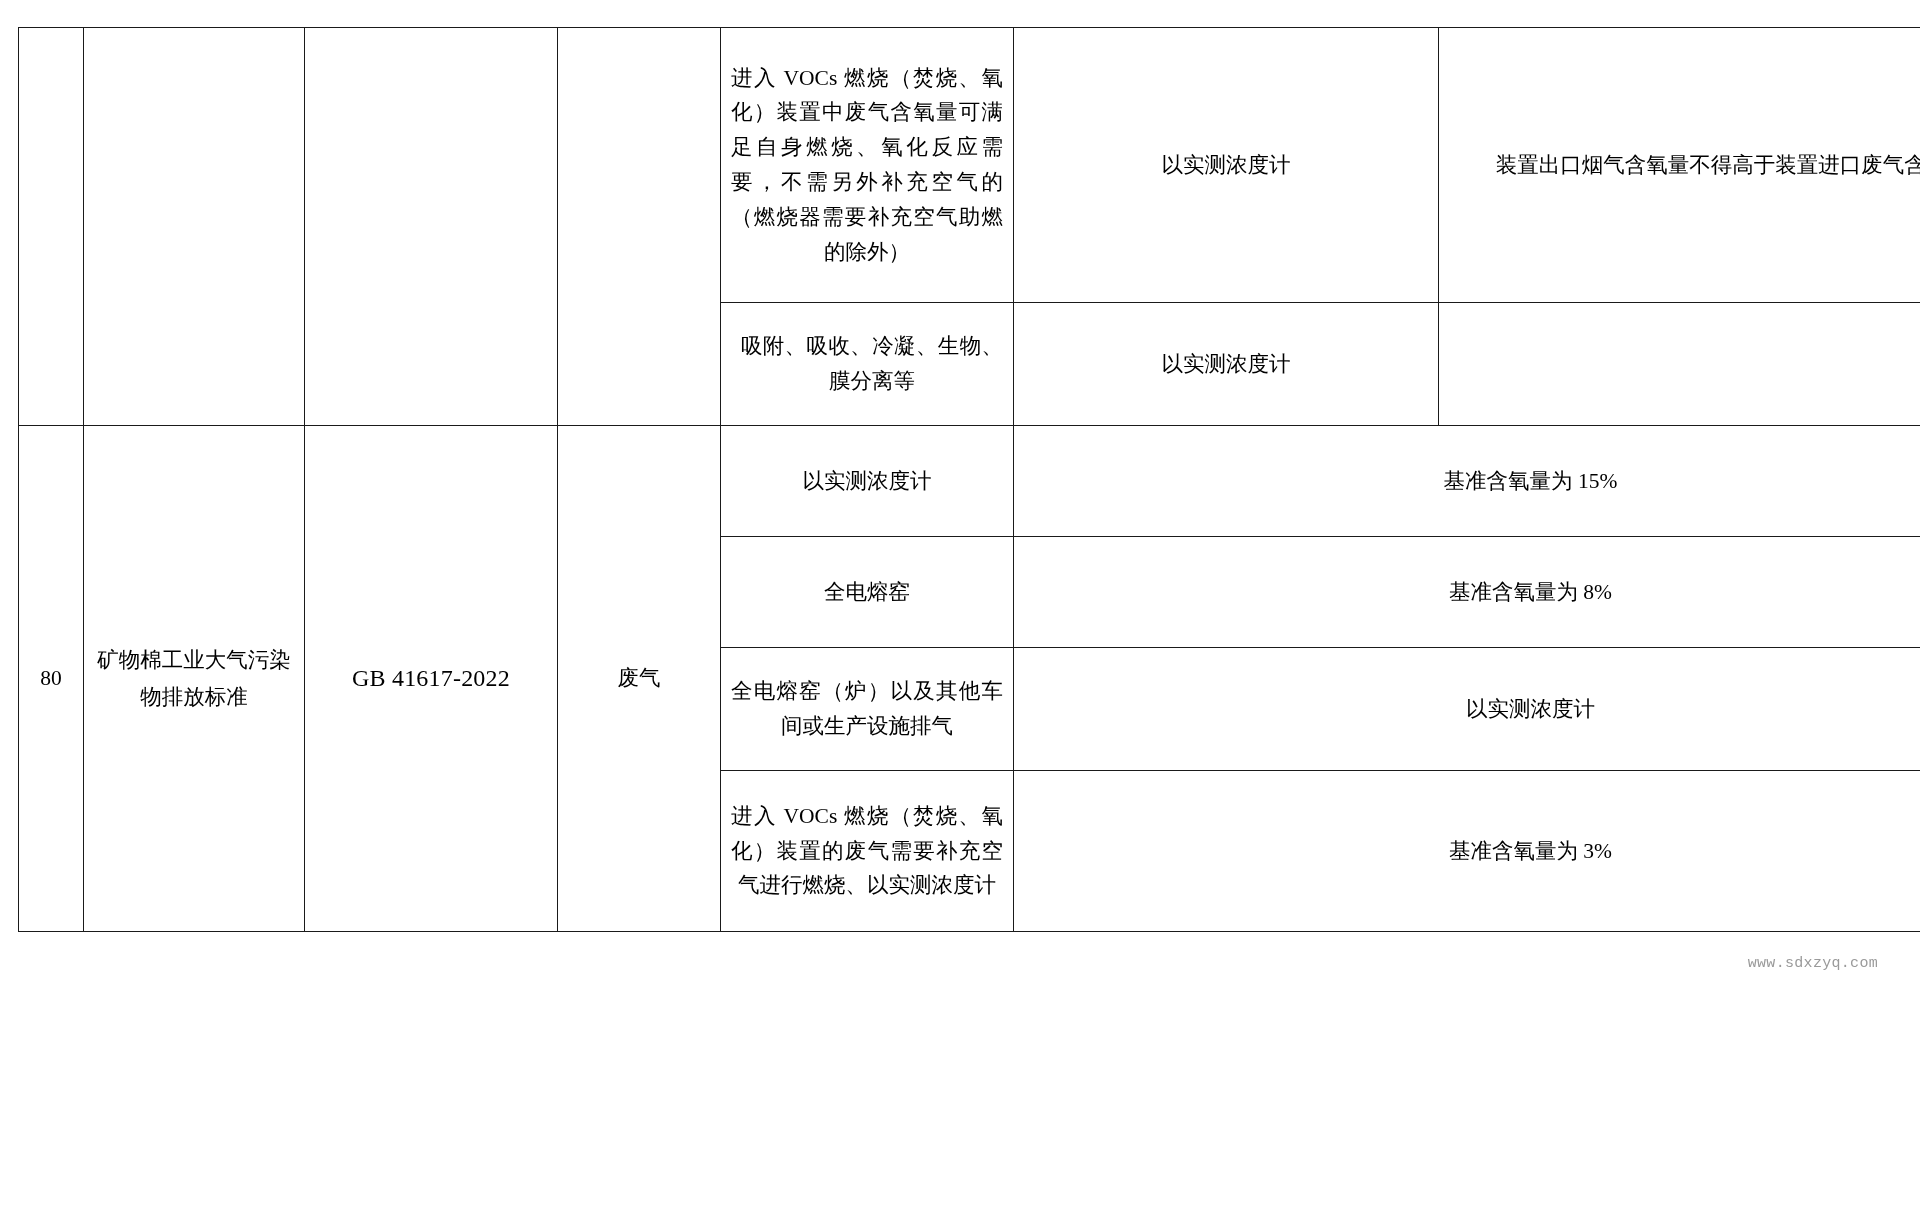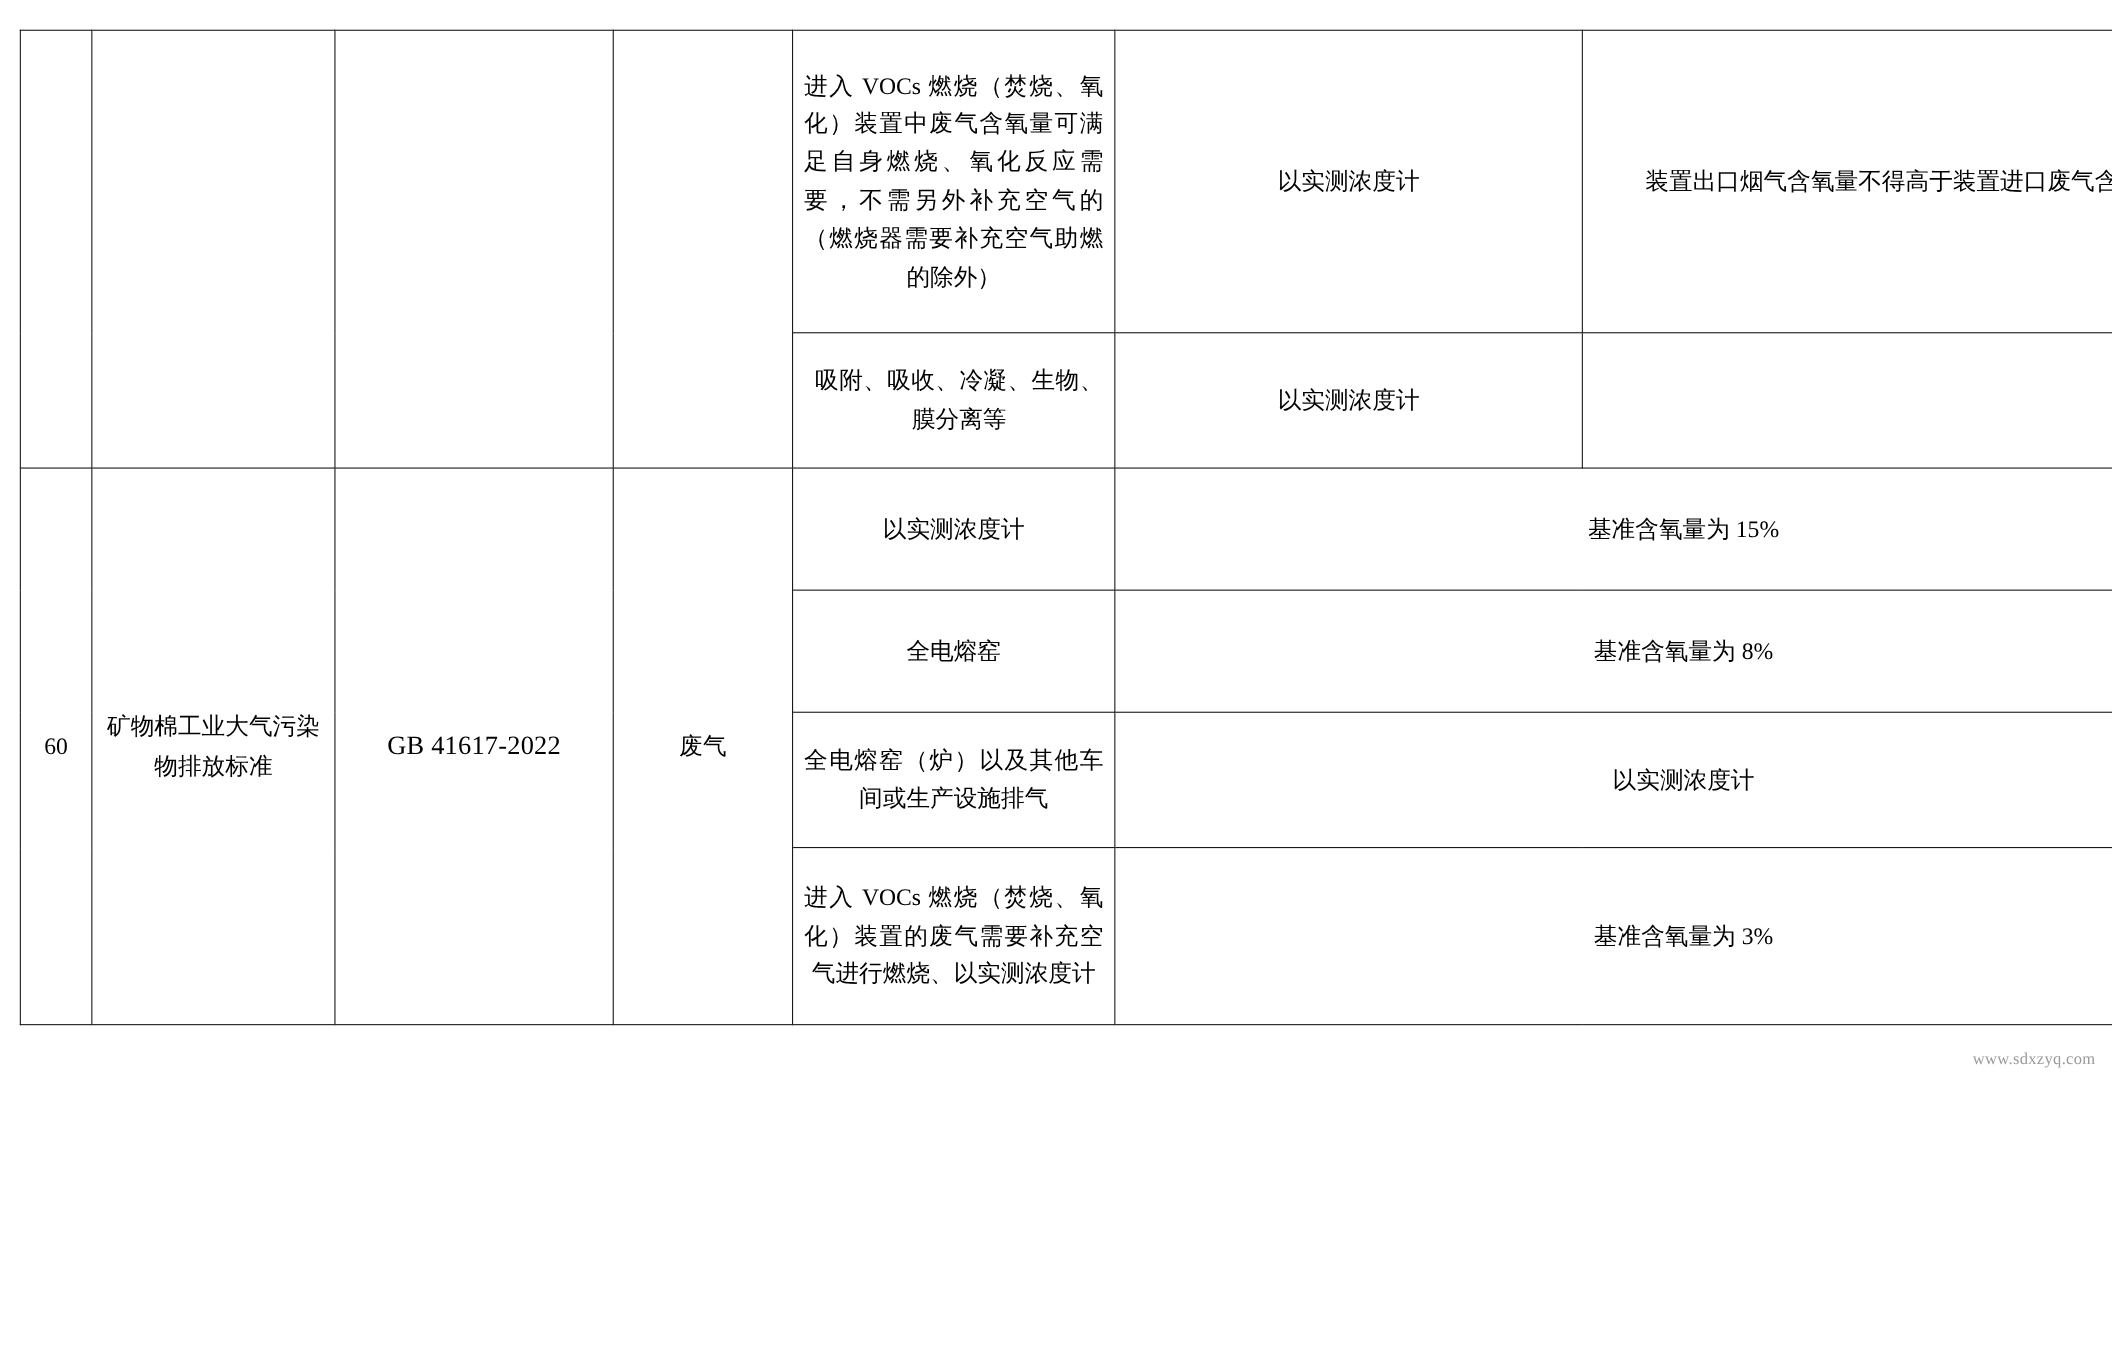--- a/index.html
+++ b/index.html
@@ -60,25 +60,25 @@
     text-align: justify;
     text-align-last: center;
     display: block;
     padding: 0 18px;
   }
   .name-txt {
     line-height: 1.7;
   }
   .watermark {
     position: absolute;
-    right: 15px;
+    right: 42px;
     bottom: 18px;
     font-size: 15px;
     color: #9a9a9a;
-    font-family: Liberation Serif, serif;
+    font-family: Liberation Mono, monospace;
     letter-spacing: 0.3px;
   }
 </style>
 </head>
 <body>
 
 <div class="page">
 
   <table class="doc-table">
     <tbody>
@@ -99,21 +99,21 @@
 
       <tr>
         <td class="c-cond" style="height:110px;padding-left:20px;">
           <span class="cond-txt">吸附、吸收、冷凝、生物、膜分离等</span>
         </td>
         <td class="c-mid">以实测浓度计</td>
         <td class="c-note"></td>
       </tr>
 
       <tr>
-        <td class="c-no" rowspan="4">60</td>
+        <td class="c-no" rowspan="4">80</td>
         <td class="c-name" rowspan="4">
           <span class="name-txt">矿物棉工业大气污染物排放标准</span>
         </td>
         <td class="c-code" rowspan="4">
           <span class="code-txt">GB 41617-2022</span>
         </td>
         <td class="c-type" rowspan="4">废气</td>
         <td class="c-cond" style="height:98px;">
           <span class="cond-txt">以实测浓度计</span>
         </td>

